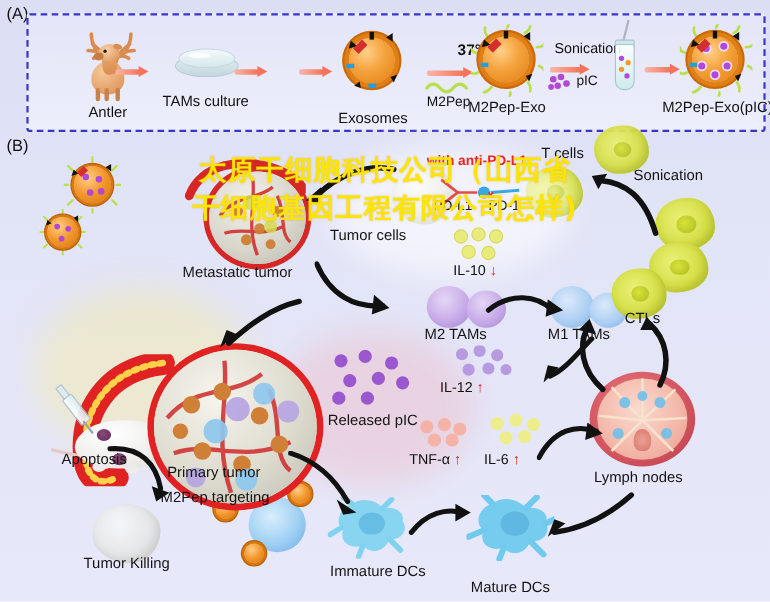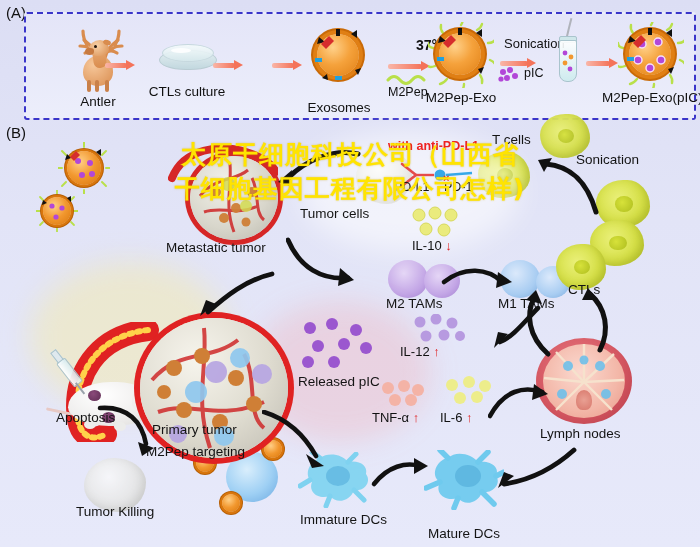--- a/index.html
+++ b/index.html
@@ -197,21 +197,21 @@
       <div class="shaft"></div>
         <div class="head"></div>
     </div>
 
     <div class="aItem" style="left:131px;top:42px;width:112px;">
       <div class="dish" style="margin:0 auto;">
         <div class="base"></div>
           <div class="lid"></div>
           <div class="gloss"></div>
       </div>
-      <div class="aCaption" style="margin-top:12px;">CTLs culture</div>
+      <div class="aCaption" style="margin-top:12px;">TAMs culture</div>
     </div>
 
     <div class="arrowA" style="left:213px;top:60px;width:30px;">
       <div class="shaft"></div>
         <div class="head"></div>
     </div>
 
 
     <div class="arrowA" style="left:272px;top:60px;width:30px;">
       <div class="shaft"></div>

